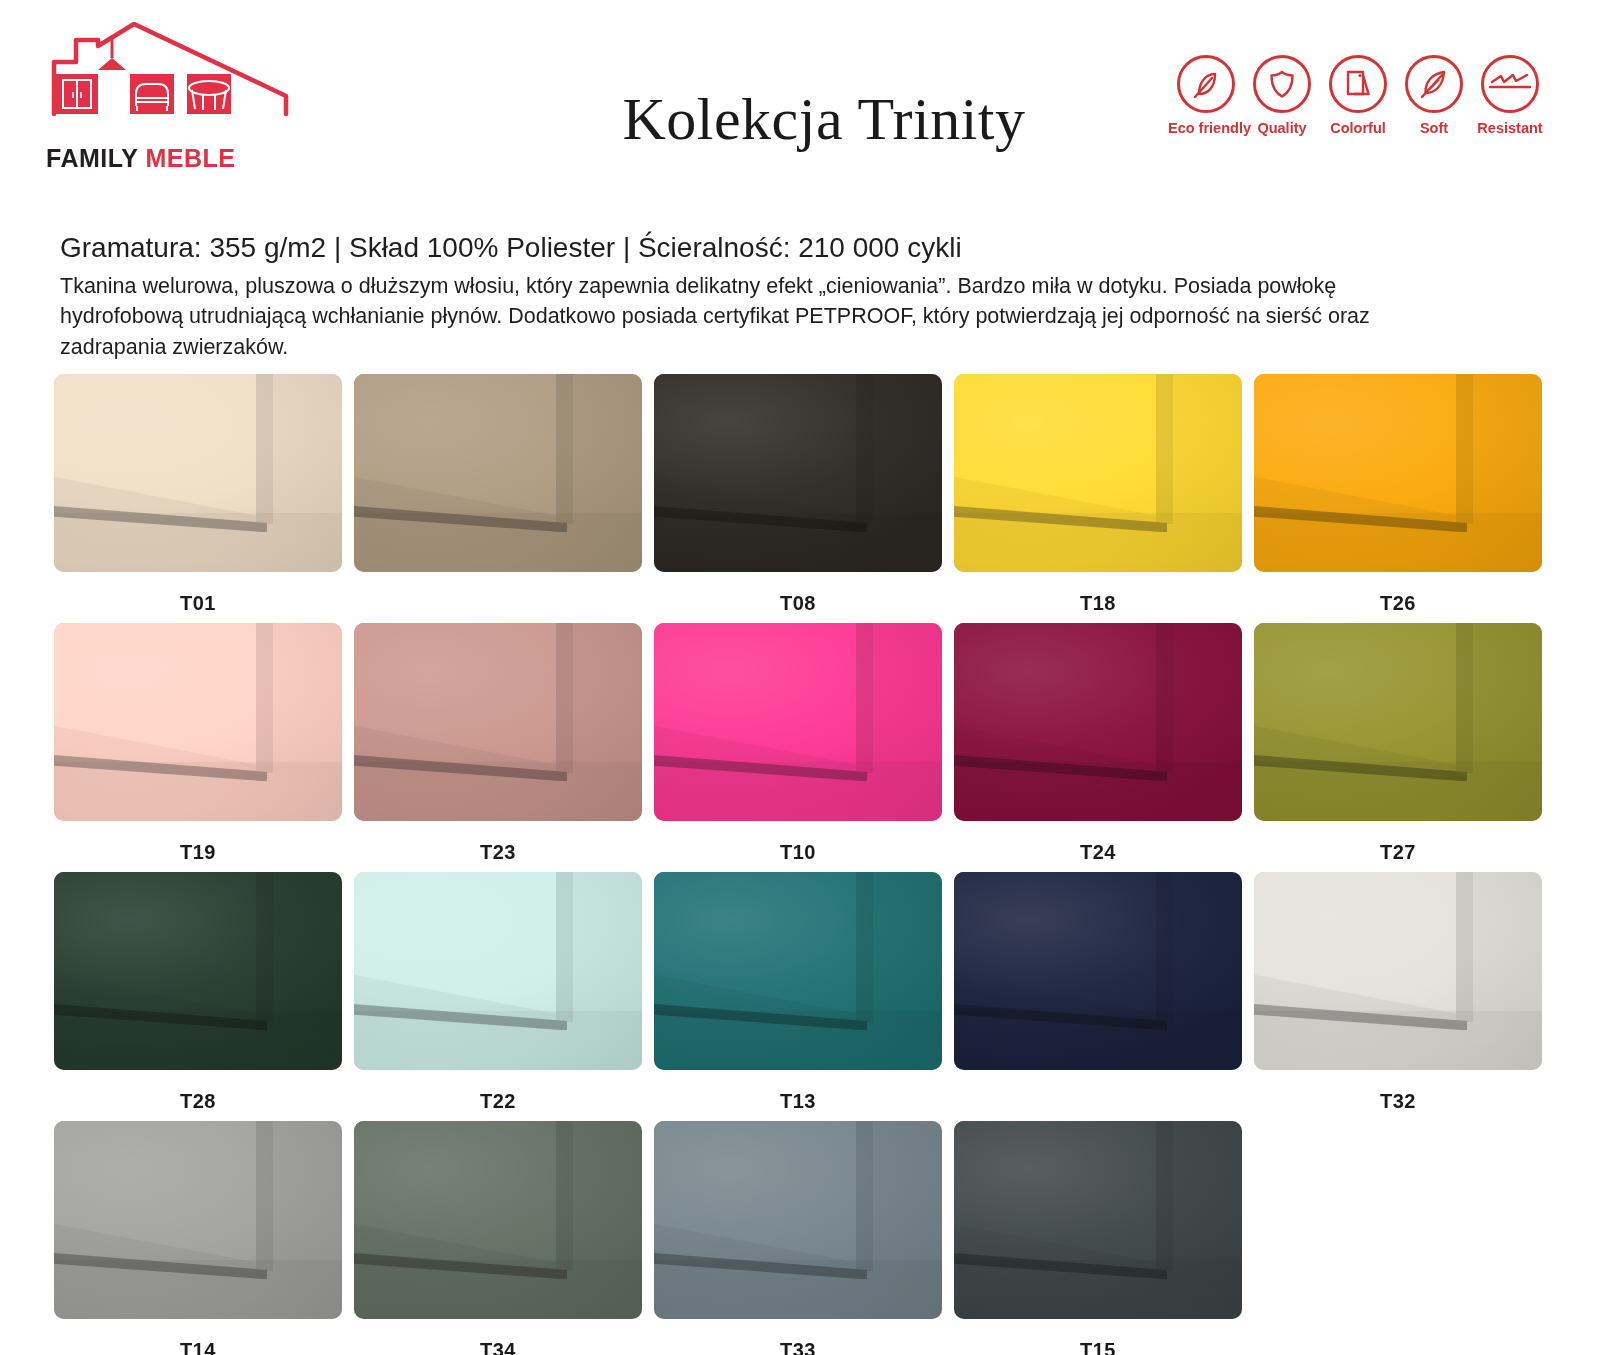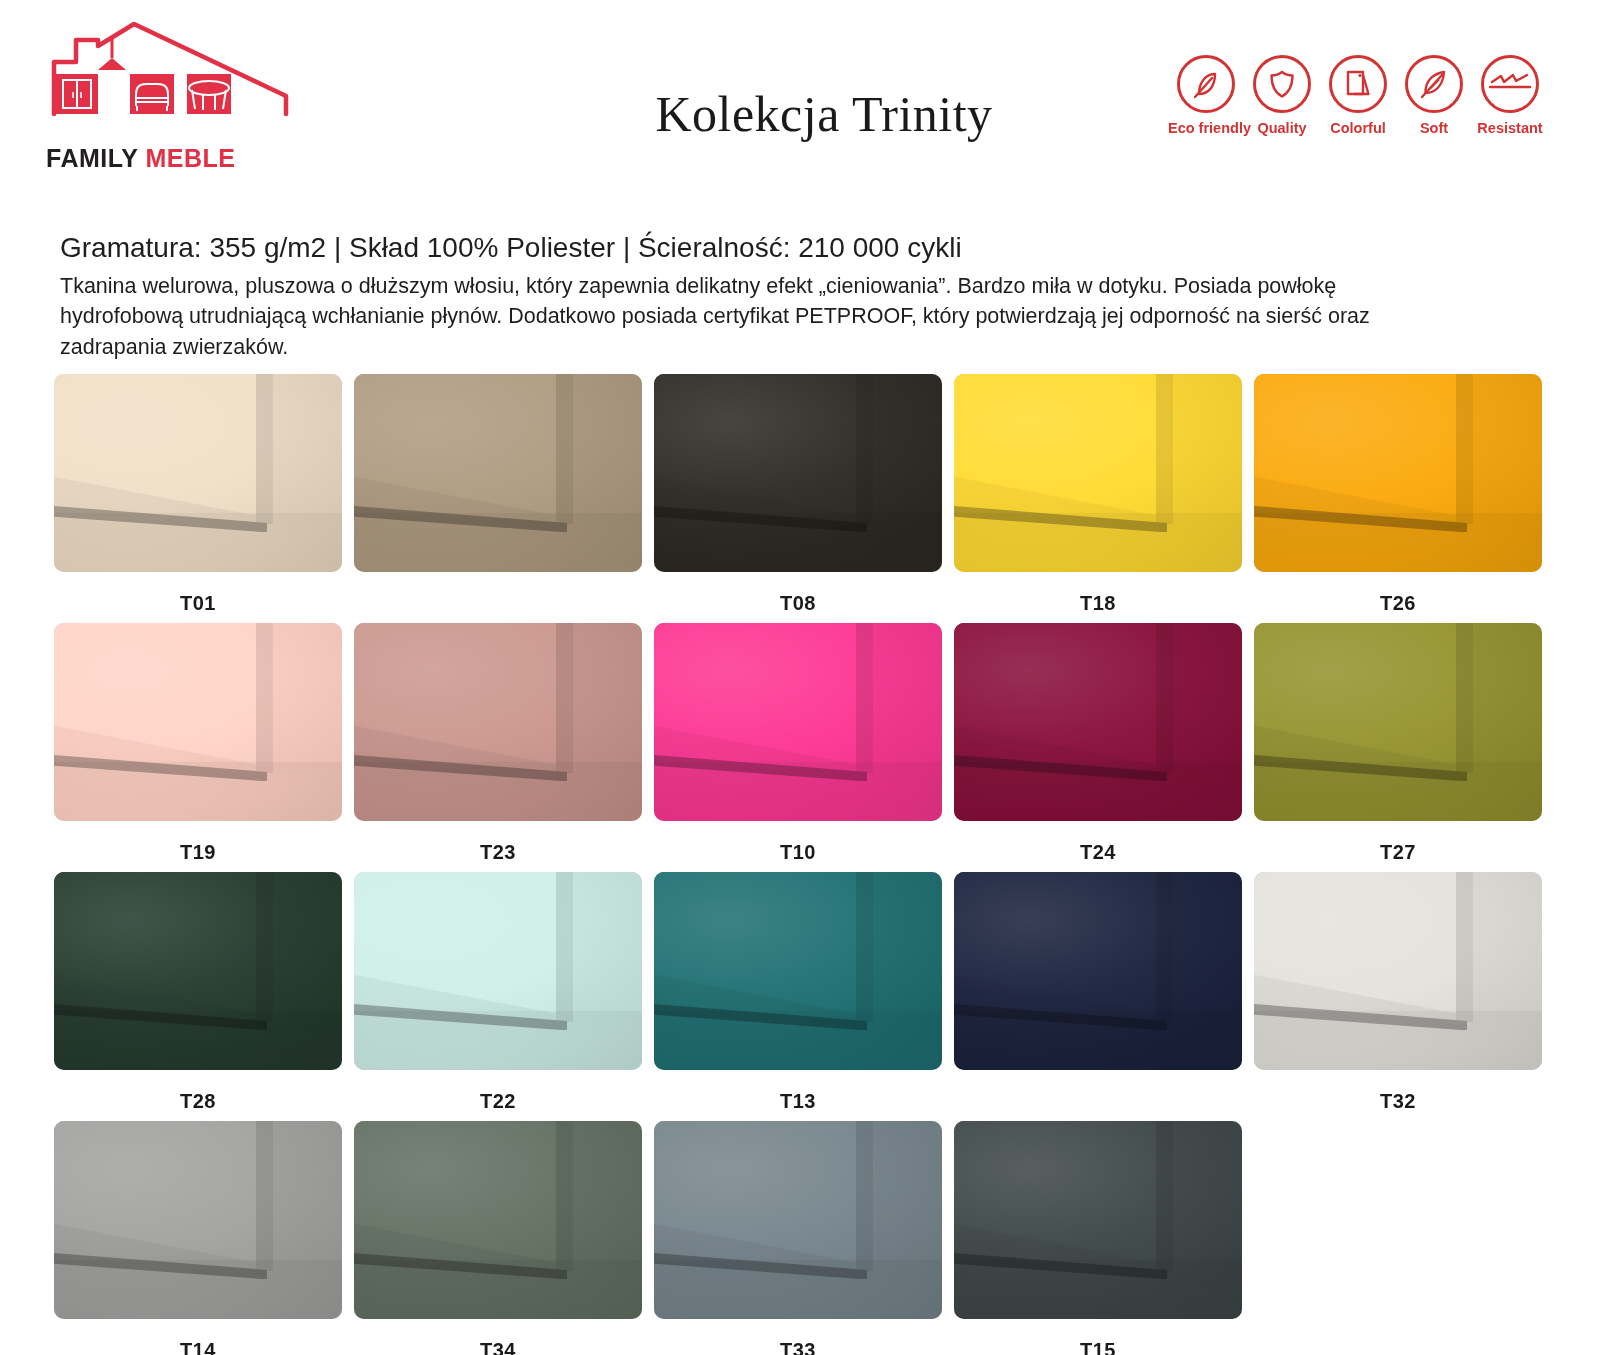--- a/index.html
+++ b/index.html
@@ -40,21 +40,21 @@
   }
   .logo-word .w1 { color: #231f20; }
   .logo-word .w2 { color: #e23047; }
 
   .title {
     position: absolute;
     left: 0; right: 0;
     top: 85px;
     text-align: center;
     font-family: "Liberation Serif", serif;
-    font-size: 50px;
+    font-size: 60px;
     font-weight: normal;
     color: #1a1a1a;
     letter-spacing: 0.5px;
     pointer-events: none;
     padding-left: 48px;
   }
 
   .badges {
     position: absolute;
     right: 52px;

